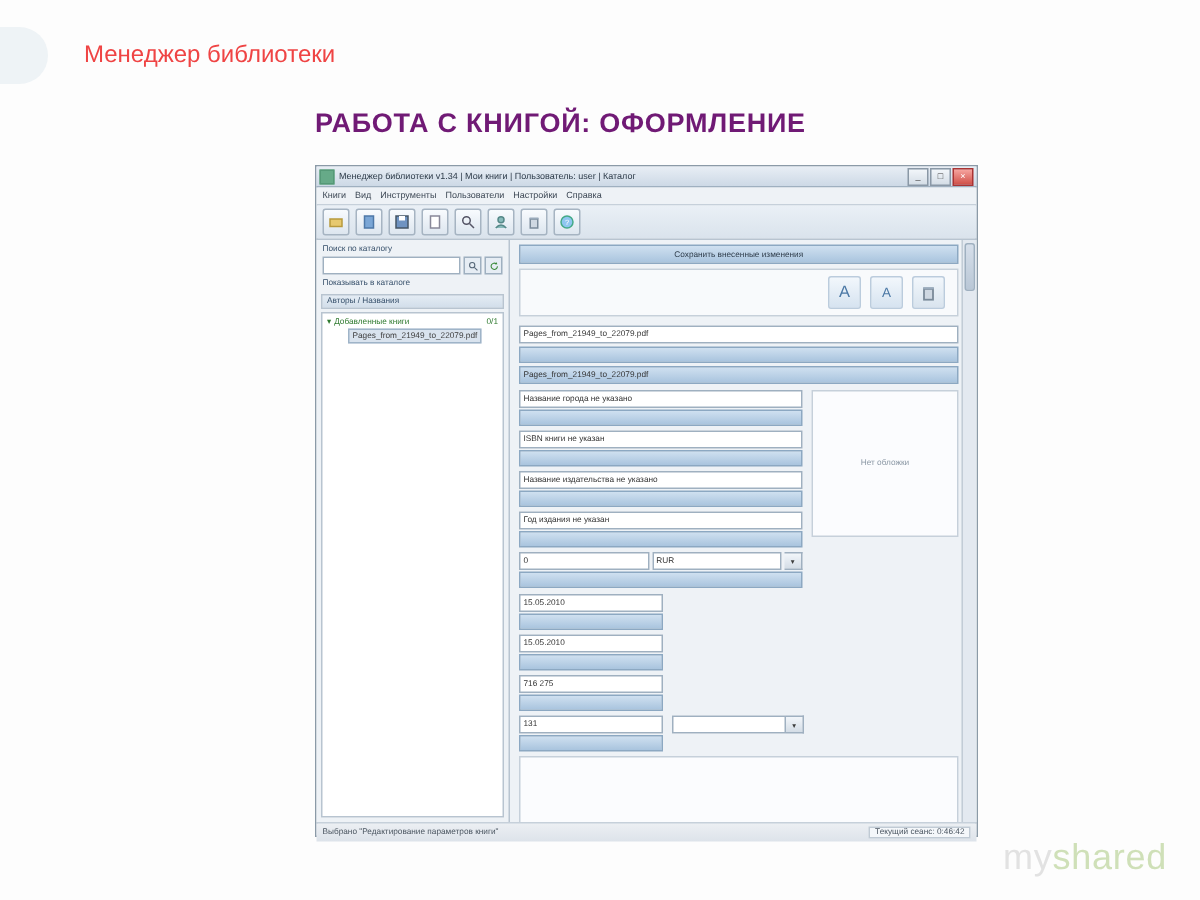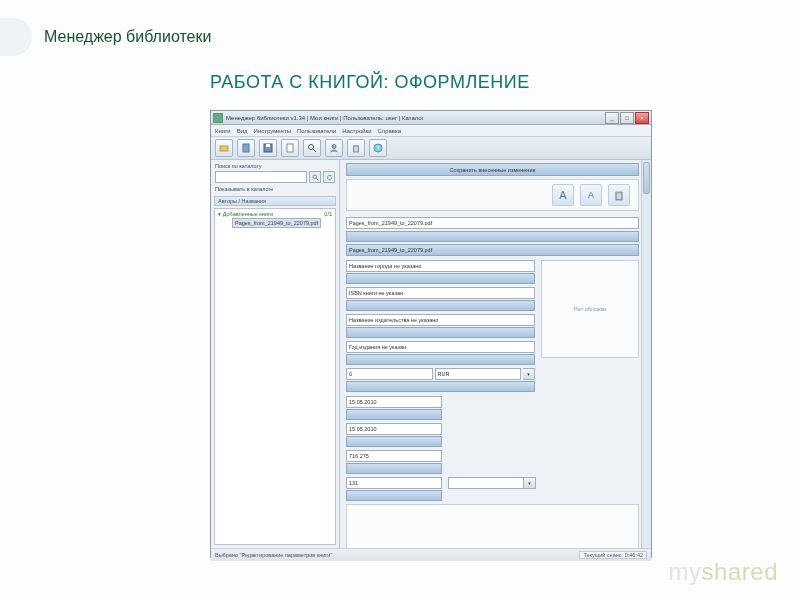--- a/index.html
+++ b/index.html
@@ -1,17 +1,17 @@
 <!DOCTYPE html>
 <html><head>
 <meta charset="utf-8">
 <style>
   html,body{margin:0;padding:0;width:800px;height:600px;background:#fdfdfd;font-family:Arial,Helvetica,sans-serif;overflow:hidden;}
-  .slide-subtitle{position:absolute;left:44px;top:28px;font-size:16px;color:#14532d;}
-  .slide-title{position:absolute;left:210px;top:72px;font-size:18px;font-weight:normal;color:#0f766e;letter-spacing:.5px;}
+  .slide-subtitle{position:absolute;left:56px;top:28px;font-size:16px;color:#ef4444;}
+  .slide-title{position:absolute;left:210px;top:72px;font-size:18px;font-weight:bold;color:#701a75;letter-spacing:.5px;}
   .brand{position:absolute;right:22px;bottom:14px;font-size:24px;color:#e2e2e2;letter-spacing:.5px;}
   .brand .hl{color:#cfe0b8;}
   .left-decor{position:absolute;left:0;top:18px;width:32px;height:38px;background:#eef3f6;border-radius:0 20px 20px 0;}
   
   .app-window{position:absolute;left:210px;top:110px;width:440px;height:446px;border:1px solid #8b9aa7;background:#eef2f6;font-size:6px;color:#3c3c3c;box-shadow:0 0 0 1px #c7d0d8 inset;}
   .titlebar{height:13px;background:linear-gradient(#e8eef5,#cdd9e6);border-bottom:1px solid #9fb0c0;display:flex;align-items:center;padding:0 2px;gap:3px;}
   .titlebar-icon{width:8px;height:8px;background:#6a8;border:1px solid #597;}
   .titlebar-text{flex:1;font-size:6px;color:#2d3b49;white-space:nowrap;overflow:hidden;}
   .winbtns{display:flex;gap:1px;}
   .winbtn{width:12px;height:10px;border:1px solid #8a98a6;background:linear-gradient(#f2f6fa,#d4dde6);display:flex;align-items:center;justify-content:center;font-size:6px;line-height:6px;}

